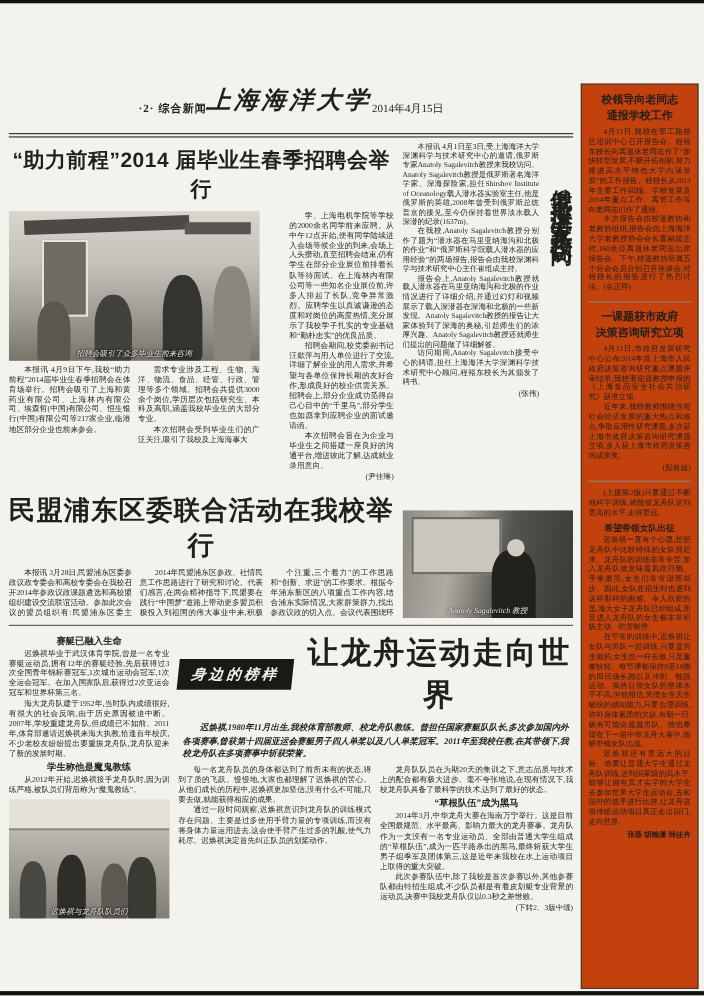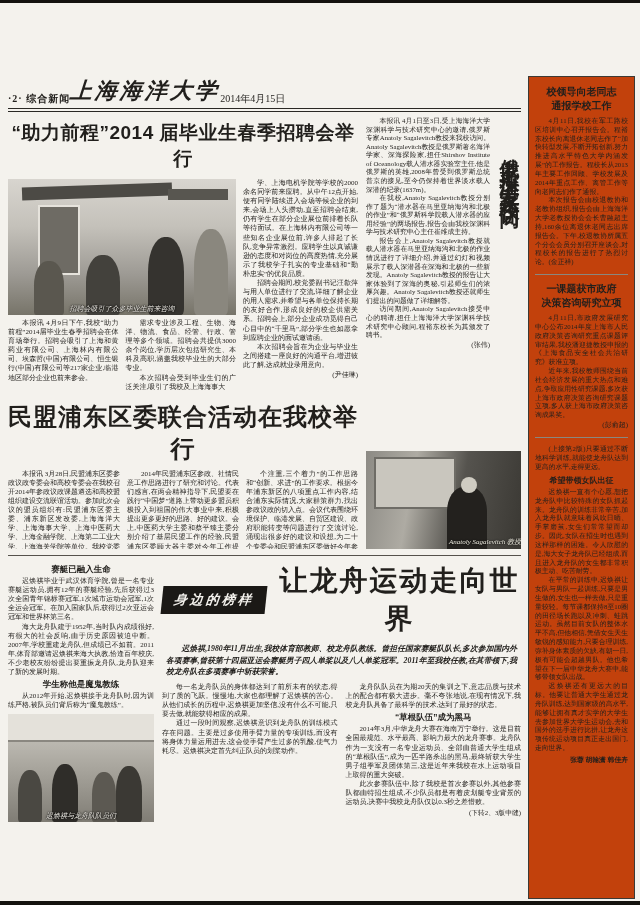--- a/index.html
+++ b/index.html
@@ -5,22 +5,22 @@
   html,body{margin:0;padding:0;background:#8d8b86;}
   #page{position:relative;width:640px;height:905px;margin:0 auto;background:#f4f2ed;
         overflow:hidden;font-family:"Liberation Serif",serif;color:#211f1c;}
   .edge-top{position:absolute;top:0;left:0;width:100%;height:3px;background:#14120f;}
   .edge-bottom{position:absolute;bottom:0;left:0;width:100%;height:4px;background:#14120f;}
 
   .content{position:absolute;left:8px;top:76px;right:5px;bottom:6px;display:flex;gap:7px;}
   .main{width:513px;flex:none;display:flex;flex-direction:column;}
 
   
-  .header{display:flex;align-items:flex-end;justify-content:flex-start;
-          border-bottom:4px double #2a2824;padding-bottom:2px;height:30px;}
+  .header{display:flex;align-items:flex-end;justify-content:center;
+          border-bottom:4px double #2a2824;padding-bottom:15px;height:30px;}
   .page-label{font-size:10px;font-weight:bold;letter-spacing:1px;}
   .masthead{font-size:22px;font-weight:bold;font-style:italic;letter-spacing:3px;
             transform:skewX(-4deg);font-family:"Liberation Serif",serif;}
   .date{font-size:10px;}
 
   
   .bodytxt{font-size:7px;line-height:1.3;text-align:justify;}
   .bodytxt p{margin:0;text-indent:2em;}
   .byline{text-align:right;font-size:7px;margin-top:1px;}
 
@@ -38,41 +38,41 @@
   .ph-poster{position:absolute;top:26px;left:30px;width:38px;height:66px;background:#6e6b64;border:2px solid #e6e3dc;}
   .ph-person{position:absolute;border-radius:45% 45% 8% 8%;}
   .p1a{bottom:0;left:26px;width:30px;height:54px;background:#5a574f;}
   .p1b{bottom:0;left:78px;width:34px;height:60px;background:#43413c;}
   .p1c{bottom:0;right:52px;width:36px;height:78px;background:#35332f;}
   .p1d{bottom:0;right:8px;width:34px;height:86px;background:#8a877e;}
   .ph-cap{position:absolute;bottom:1px;left:0;width:100%;text-align:center;color:#f0ede6;
           font-style:italic;font-size:7px;text-shadow:0 0 2px #000,0 0 2px #000;}
   .a1-cols{display:flex;gap:7px;margin-top:4px;}
   .a1-cols>div{flex:1;}
-  .a1-right{flex:1;}
+  .a1-right{flex:1;margin-left:20px;}
 
   
   .a2-head{font-family:"Liberation Sans",sans-serif;font-weight:bold;font-size:24px;
            text-align:center;margin:9px 0 5px;letter-spacing:1px;}
   .a2-cols{display:flex;gap:7px;}
   .a2-cols>div{flex:1;}
 
   
   .russia{flex:1;display:flex;flex-direction:column;overflow:hidden;}
   .ru-top{display:flex;gap:5px;flex:1;overflow:hidden;}
   .ru-text{flex:1;font-size:6.8px;line-height:1.26;text-align:justify;}
   .ru-text p{margin:0;text-indent:2em;}
   .ru-vert{width:26px;flex:none;writing-mode:vertical-rl;text-orientation:upright;
            font-family:"Liberation Sans",sans-serif;font-weight:bold;font-size:20px;
            letter-spacing:5px;line-height:1.1;margin-top:26px;}
   .photo2{height:98px;flex:none;margin-top:3px;background:linear-gradient(100deg,#8c8a84 0%,#aeaba3 30%,#55534e 60%,#3a3833 100%);}
   .ph-screen{position:absolute;top:6px;left:8px;width:78px;height:48px;background:#c9c6be;border:2px solid #6e6c66;}
   .ph-suit{position:absolute;bottom:0;right:34px;width:40px;height:62px;background:#23211e;border-radius:40% 40% 0 0;}
   .ph-head{position:absolute;bottom:56px;right:44px;width:16px;height:16px;background:#cfccc2;border-radius:50%;}
-  .ph-cap2{position:absolute;bottom:2px;left:0;width:100%;text-align:right;color:#eceade;
+  .ph-cap2{position:absolute;bottom:2px;left:0;width:100%;text-align:center;color:#eceade;
            font-size:7px;font-style:italic;text-shadow:0 0 2px #000;}
 
   
   .feature{border-top:1px solid #55524c;margin-top:6px;padding-top:6px;flex:1;overflow:hidden;}
   .f-wrap{display:flex;gap:8px;height:100%;}
   .f-left{width:146px;flex:none;}
   .f-sub{font-family:"Liberation Sans",sans-serif;font-weight:bold;font-size:8.5px;
          text-align:center;margin:2px 0 2px;}
   .f-main{flex:1;display:flex;flex-direction:column;}
   .f-top{display:flex;align-items:center;gap:12px;margin-bottom:5px;}

